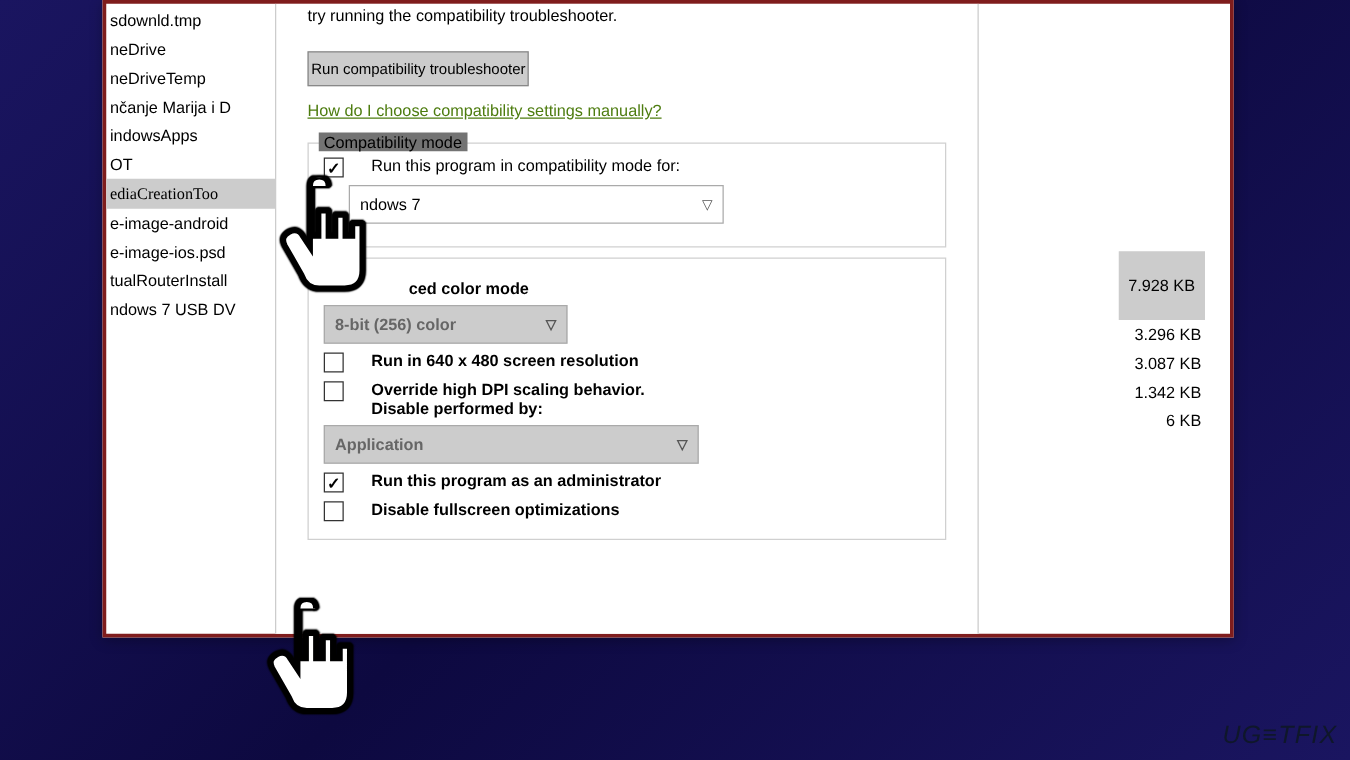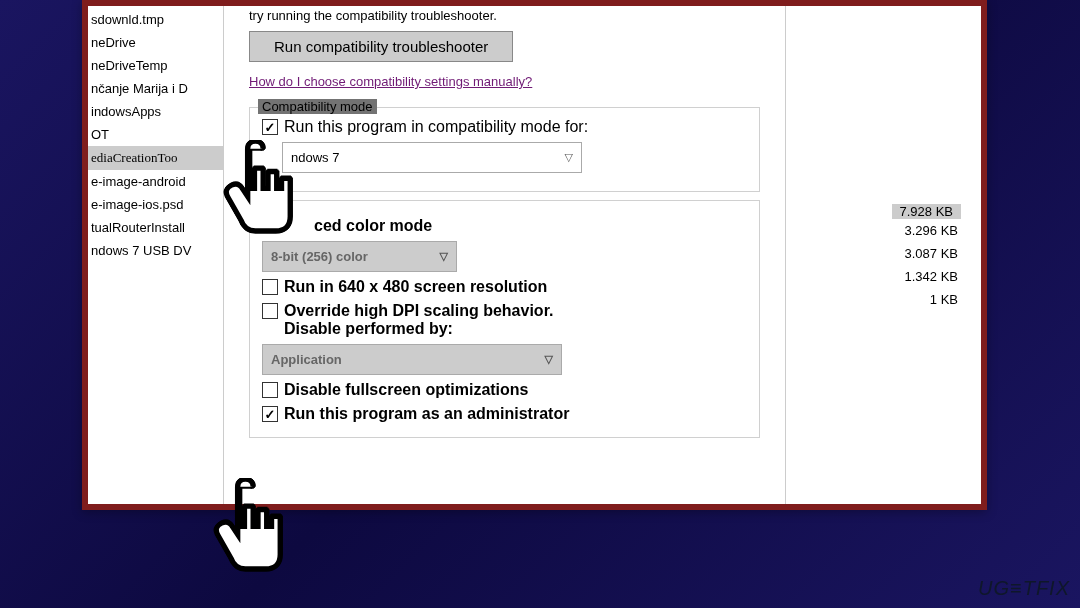--- a/index.html
+++ b/index.html
@@ -12,21 +12,21 @@
       position: relative;
       overflow: hidden;
     }
     .outer-frame {
       position: absolute;
       top: 0;
       left: 82px;
       width: 905px;
       height: 510px;
       background: #fff;
-      border: 6px solid #7f1d1d;
+      border: 3px solid #7f1d1d;
       box-shadow: 0 2px 10px rgba(0,0,0,0.3);
       overflow: hidden;
     }
     .file-list {
       position: absolute;
       left: 0;
       top: 0;
       width: 135px;
       padding-top: 2px;
     }
@@ -45,48 +45,48 @@
       position: absolute;
       right: 20px;
       top: 198px;
       text-align: right;
     }
     .size-item {
       padding: 4px 3px;
       font-size: 13px;
       white-space: nowrap;
     }
-    .size-item.sel { background: #ccc; display:inline-block; padding:0 8px; }
+    .size-item.sel { background: #ccc; display:inline-block; padding:20px 8px; }
     .dialog {
       position: absolute;
       left: 135px;
       top: 0;
       width: 563px;
       height: 510px;
       background: #fff;
       border-left: 1px solid #ccc;
       border-right: 1px solid #ccc;
       padding: 0 25px;
     }
     .intro-text {
       font-size: 13px;
       margin-top: 2px;
-      margin-bottom: 8px;
+      margin-bottom: 21px;
     }
     .btn-troubleshooter {
       background: #ccc;
       border: 1px solid #888;
-      padding: 6px 24px;
-      font-size: 15px;
+      padding: 6px 2px;
+      font-size: 12px;
       color: #000;
       margin-bottom: 12px;
       display: inline-block;
     }
     .help-link {
-      color: #701a75;
+      color: #4d7c0f;
       text-decoration: underline;
       font-size: 13px;
       display: block;
       margin-bottom: 18px;
     }
     .fieldset {
       border: 1px solid #d0d0d0;
       padding: 4px 12px 14px 12px;
       margin-bottom: 8px;
       position: relative;
@@ -114,21 +114,21 @@
       justify-content: center;
       flex-shrink: 0;
       margin-top: 1px;
     }
     .checkbox.checked::after {
       content: "✓";
       font-size: 13px;
       line-height: 1;
       font-weight: bold;
     }
-    .check-label { font-size: 16px; }
+    .check-label { font-size: 13px; margin-left: 16px; }
     .combo {
       width: 300px;
       height: 31px;
       border: 1px solid #aaa;
       background: #fff;
       display: flex;
       align-items: center;
       justify-content: space-between;
       padding: 12px 8px;
       margin-left: 20px;
@@ -187,21 +187,21 @@
     <div class="file-item">e-image-ios.psd</div>
     <div class="file-item">tualRouterInstall</div>
     <div class="file-item">ndows 7 USB DV</div>
   </div>
 
   <div class="size-list">
     <div><span class="size-item sel">7.928 KB</span></div>
     <div class="size-item">3.296 KB</div>
     <div class="size-item">3.087 KB</div>
     <div class="size-item">1.342 KB</div>
-    <div class="size-item">1 KB</div>
+    <div class="size-item">6 KB</div>
   </div>
 
   <div class="dialog">
     <div class="intro-text">try running the compatibility troubleshooter.</div>
     <button class="btn-troubleshooter">Run compatibility troubleshooter</button>
     <a href="#" class="help-link">How do I choose compatibility settings manually?</a>
 
     <div class="fieldset">
       <div class="fieldset-legend">Compatibility mode</div>
       <div class="check-row">
@@ -231,26 +231,26 @@
         <span class="check-label">
           <span>Override high DPI scaling behavior.</span><br>
           <span>Disable performed by:</span>
         </span>
       </div>
       <div class="combo disabled" style="width:300px;text-align:center;">
         <span>Application</span>
         <span class="chev">▽</span>
       </div>
       <div class="check-row">
+        <span class="checkbox checked"></span>
+        <span class="check-label">Run this program as an administrator</span>
+      </div>
+      <div class="check-row">
         <span class="checkbox"></span>
         <span class="check-label">Disable fullscreen optimizations</span>
-      </div>
-      <div class="check-row">
-        <span class="checkbox checked"></span>
-        <span class="check-label">Run this program as an administrator</span>
       </div>
     </div>
   </div>
 </div>
 
 <div class="cursor cursor1">
   <svg viewBox="0 0 50 65">
       <path d="M18 4 L18 28 L22 28 L22 16 L26 16 L26 28 L30 28 L30 18 L34 18 L34 28 L38 28 L38 22 L42 22 L42 44 Q42 52 34 52 L22 52 Q16 52 14 46 L6 32 Q4 28 8 26 Q12 24 14 28 L18 34 Z M18 4 Q18 0 22 0 Q26 0 26 4" fill="#fff" stroke="#000" stroke-width="2"></path>
     </svg>
 </div>

